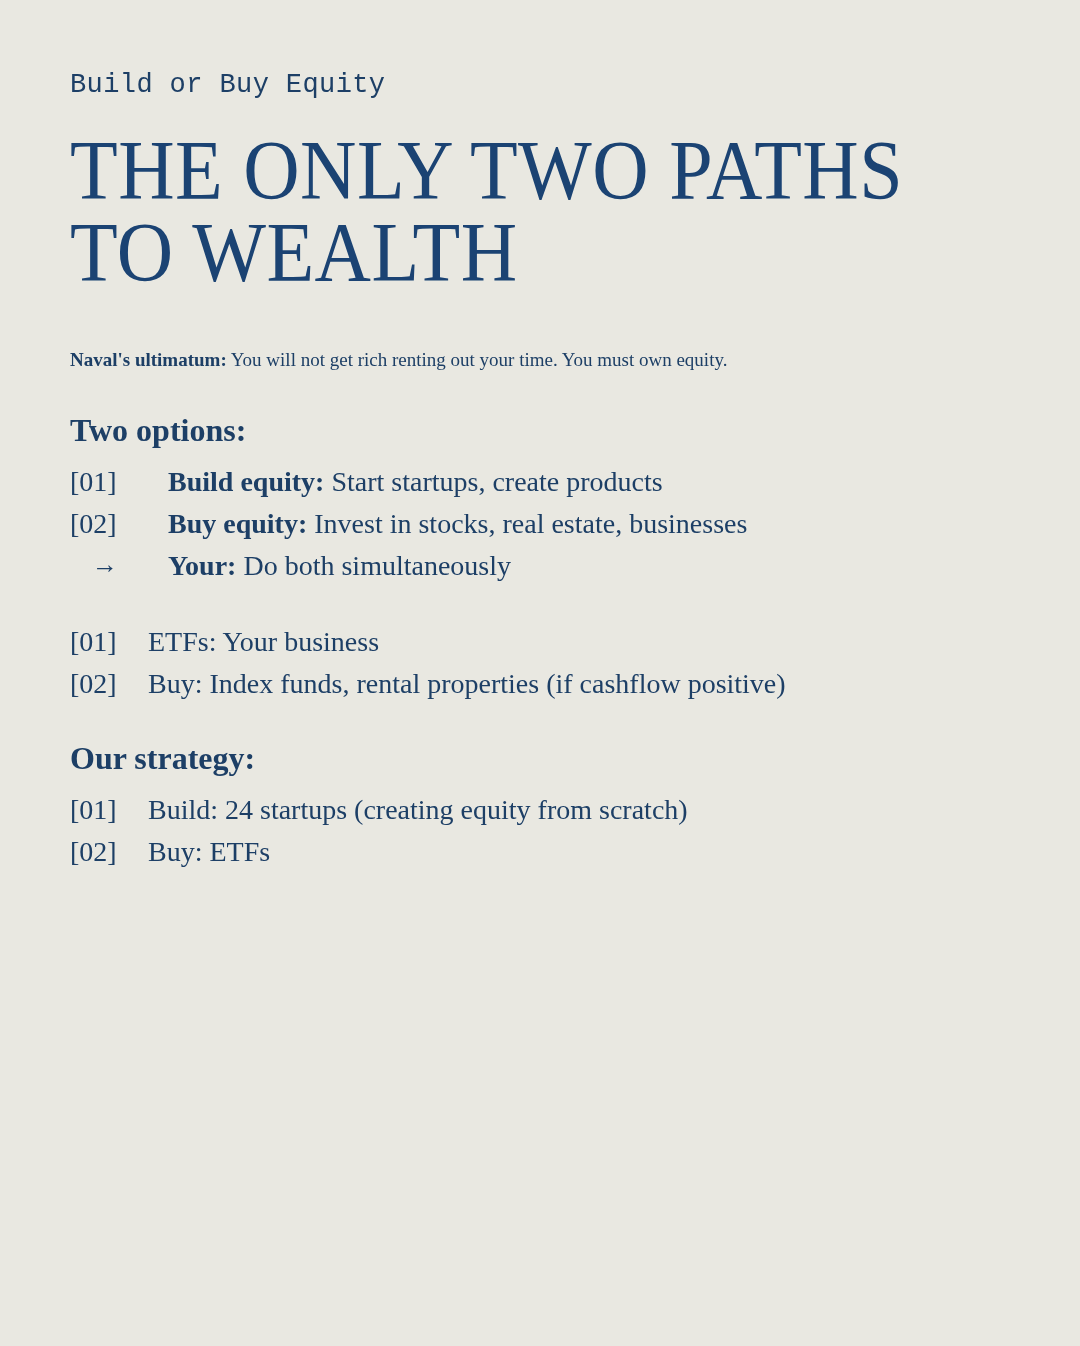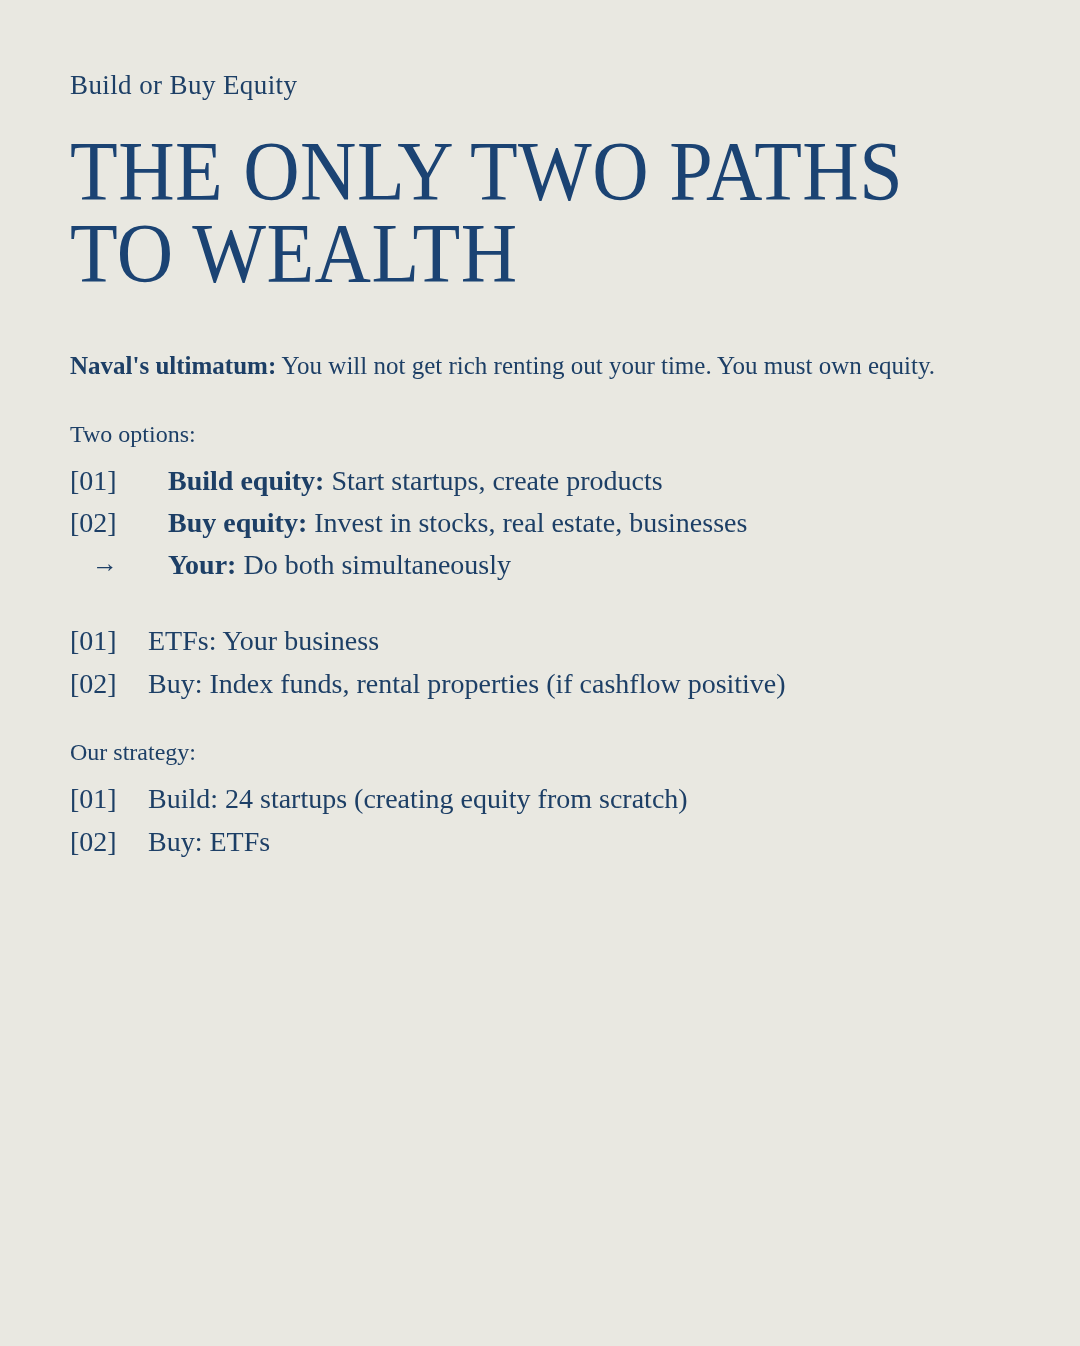--- a/index.html
+++ b/index.html
@@ -16,50 +16,50 @@
   }
   .page {
     position: relative;
     width: 1080px;
     height: 1346px;
     box-sizing: border-box;
     padding: 70px 70px 40px 70px;
     background: #e9e8e1;
   }
   .eyebrow {
-    font-family: Liberation Serif, serif;
+    font-family: Liberation Mono, monospace;
     font-size: 27px;
     letter-spacing: 0.4px;
     color: #1d3f66;
     margin: 0 0 30px 0;
   }
   .headline {
     font-family: "Liberation Serif", serif;
     font-weight: normal;
     font-size: 84px;
     line-height: 0.98;
     letter-spacing: 0.5px;
     color: #1b4373;
     margin: 0 0 52px 0;
     transform: scaleX(0.93);
     transform-origin: left top;
     white-space: pre-line;
   }
   .lead {
-    font-size: 25px;
+    font-size: 19px;
     line-height: 1.42;
     margin: 0 0 38px 0;
     max-width: 930px;
   }
   .lead b {
     font-weight: bold;
   }
   .section-title {
-    font-size: 24px;
-    font-weight: normal;
+    font-size: 32px;
+    font-weight: bold;
     margin: 0 0 12px 0;
   }
   .section {
     margin-bottom: 34px;
   }
   .row {
     display: flex;
     align-items: flex-start;
     font-size: 28px;
     line-height: 1.52;

